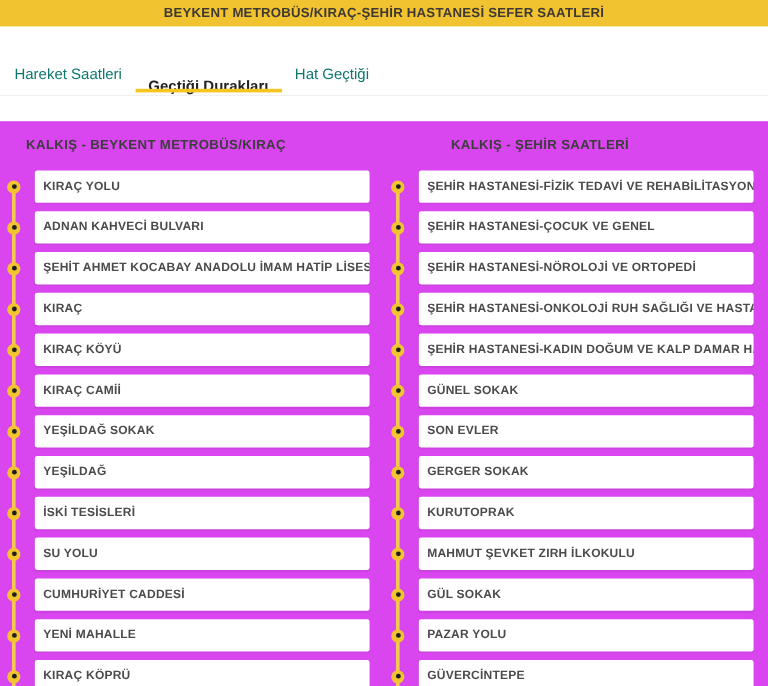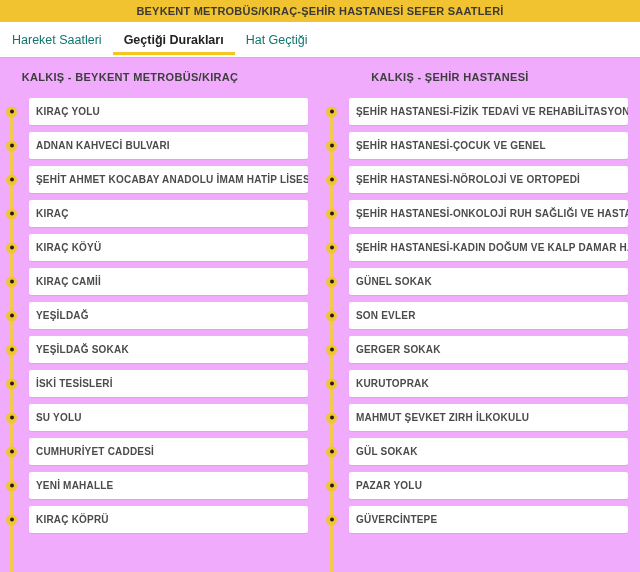--- a/index.html
+++ b/index.html
@@ -1,21 +1,21 @@
 <!DOCTYPE html>
 <html><head>
 <meta charset="utf-8">
 <style>
   html,body{margin:0;padding:0;}
   body{
     width:640px;height:572px;overflow:hidden;
     font-family:"Liberation Sans", sans-serif;
     background:#ffffff;
   }
-  .page{width:640px;height:572px;display:flex;flex-direction:column;overflow:hidden;}
+  .page{width:640px;height:572px;display:flex;flex-direction:column;overflow:hidden;gap:22px;}
 
   
   .app-header{
     height:22px;flex:0 0 22px;
     background:#F1C331;
     display:flex;align-items:center;justify-content:center;
     font-size:11px;font-weight:bold;color:#3E3A33;letter-spacing:.2px;
   }
 
   
@@ -27,30 +27,30 @@
     box-shadow:0 1px 0 rgba(0,0,0,.06);
     position:relative;z-index:2;
   }
   .tab{
     position:relative;
     display:flex;align-items:center;
     padding:0 11px;
     font-size:12.5px;color:#0f766e;
     cursor:pointer;white-space:nowrap;
   }
-  .tab.active{font-weight:bold;color:#222;}
+  .tab.active{font-weight:bold;color:#222;align-items:flex-end;}
   .tab.active::after{
     content:"";position:absolute;left:0;right:0;bottom:2px;height:3px;
     background:#F5C61F;
   }
 
   
   .content{
     flex:1 1 auto;
-    background:#f0abfc;
+    background:#d946ef;
     display:flex;
     overflow:hidden;
   }
   .col{flex:0 0 320px;width:320px;display:flex;flex-direction:column;}
   .col-title{
     flex:0 0 auto;
     margin-top:14px;
     padding-right:60px;
     text-align:center;
     font-size:11px;font-weight:bold;color:#3D3D3D;letter-spacing:.3px;
@@ -173,38 +173,38 @@
     <div class="stop-card">
       <span class="stop-label">KIRAÇ CAMİİ</span>
     </div>
   </div>
 
   <div class="stop-row">
     <span class="dot">
               <span class="dot-core"></span>
             </span>
     <div class="stop-card">
+      <span class="stop-label">YEŞİLDAĞ SOKAK</span>
+    </div>
+  </div>
+
+  <div class="stop-row">
+    <span class="dot">
+              <span class="dot-core"></span>
+            </span>
+    <div class="stop-card">
       <span class="stop-label">YEŞİLDAĞ</span>
     </div>
   </div>
 
   <div class="stop-row">
     <span class="dot">
               <span class="dot-core"></span>
             </span>
     <div class="stop-card">
-      <span class="stop-label">YEŞİLDAĞ SOKAK</span>
-    </div>
-  </div>
-
-  <div class="stop-row">
-    <span class="dot">
-              <span class="dot-core"></span>
-            </span>
-    <div class="stop-card">
       <span class="stop-label">İSKİ TESİSLERİ</span>
     </div>
   </div>
 
   <div class="stop-row">
     <span class="dot">
               <span class="dot-core"></span>
             </span>
     <div class="stop-card">
       <span class="stop-label">SU YOLU</span>
@@ -234,21 +234,21 @@
     <span class="dot">
               <span class="dot-core"></span>
             </span>
     <div class="stop-card">
       <span class="stop-label">KIRAÇ KÖPRÜ</span>
     </div>
   </div>
 </div>
     </div>
     <div class="col">
-      <div class="col-title">KALKIŞ - ŞEHİR HASTANESİ</div>
+      <div class="col-title">KALKIŞ - ŞEHİR SAATLERİ</div>
       <div class="timeline-list">
         <div class="tl-line"></div>
 
   <div class="stop-row">
     <span class="dot">
               <span class="dot-core"></span>
             </span>
     <div class="stop-card">
       <span class="stop-label">ŞEHİR HASTANESİ-FİZİK TEDAVİ VE REHABİLİTASYON</span>
     </div>

